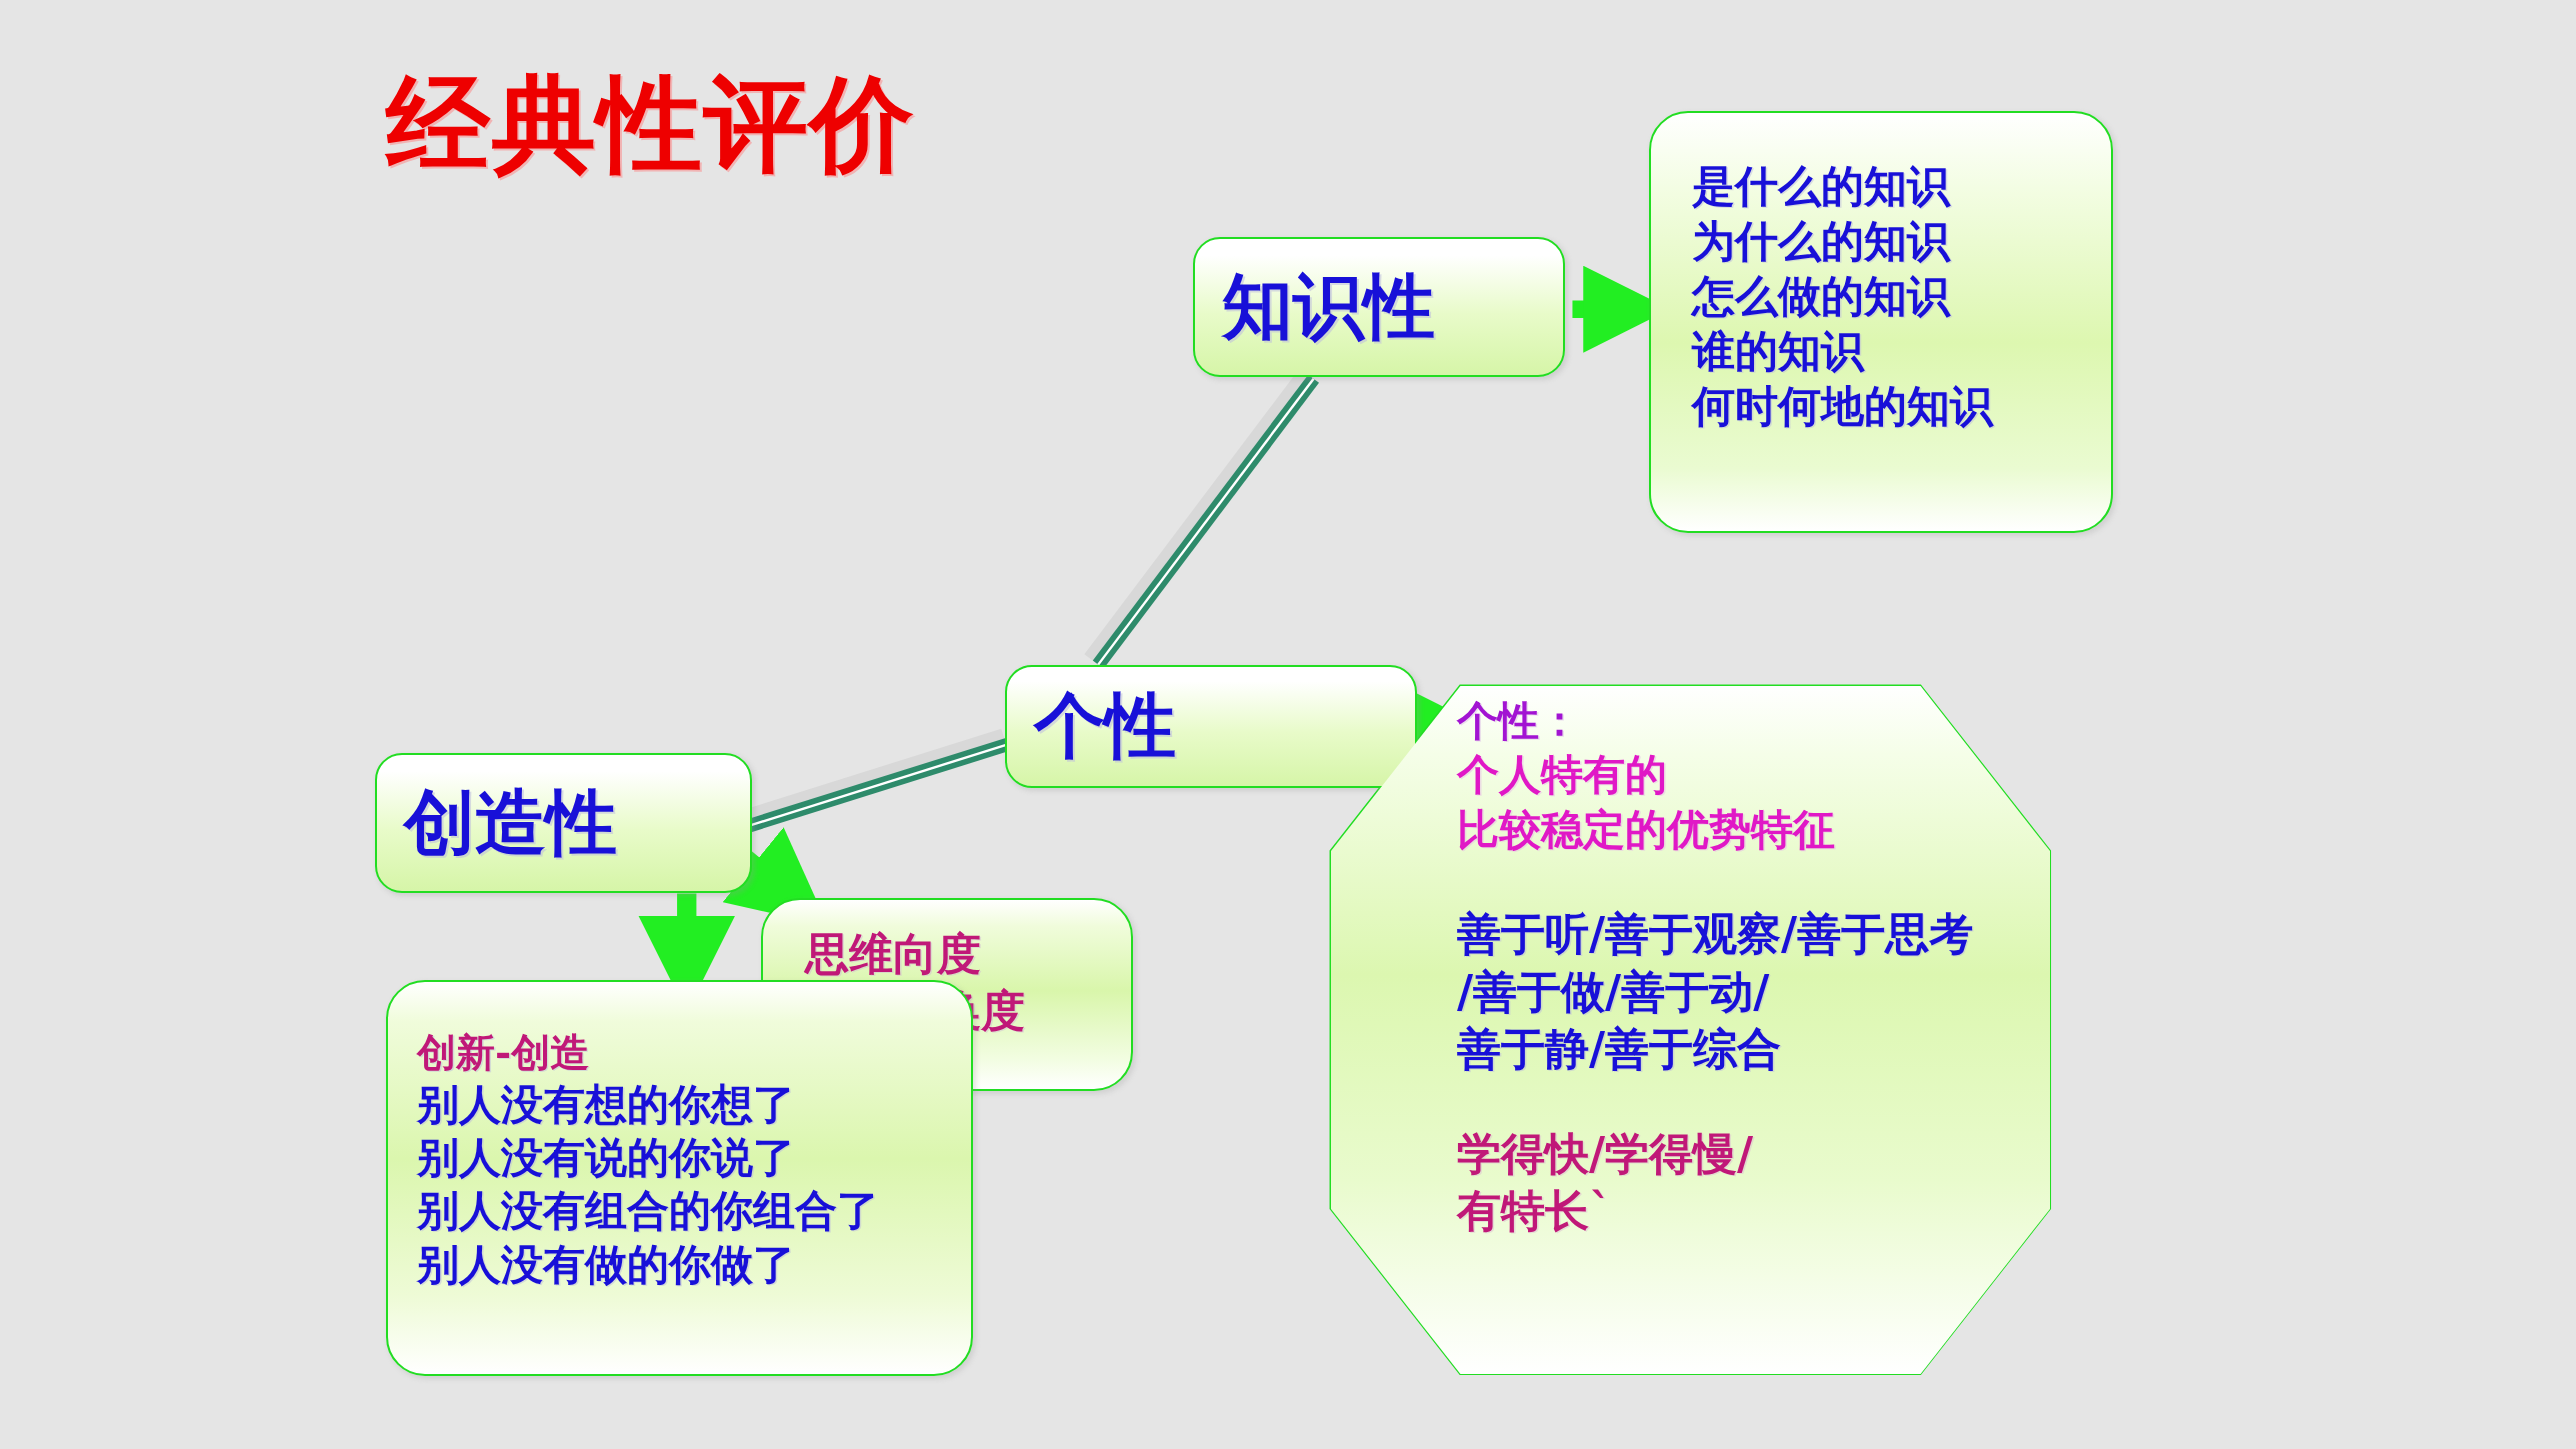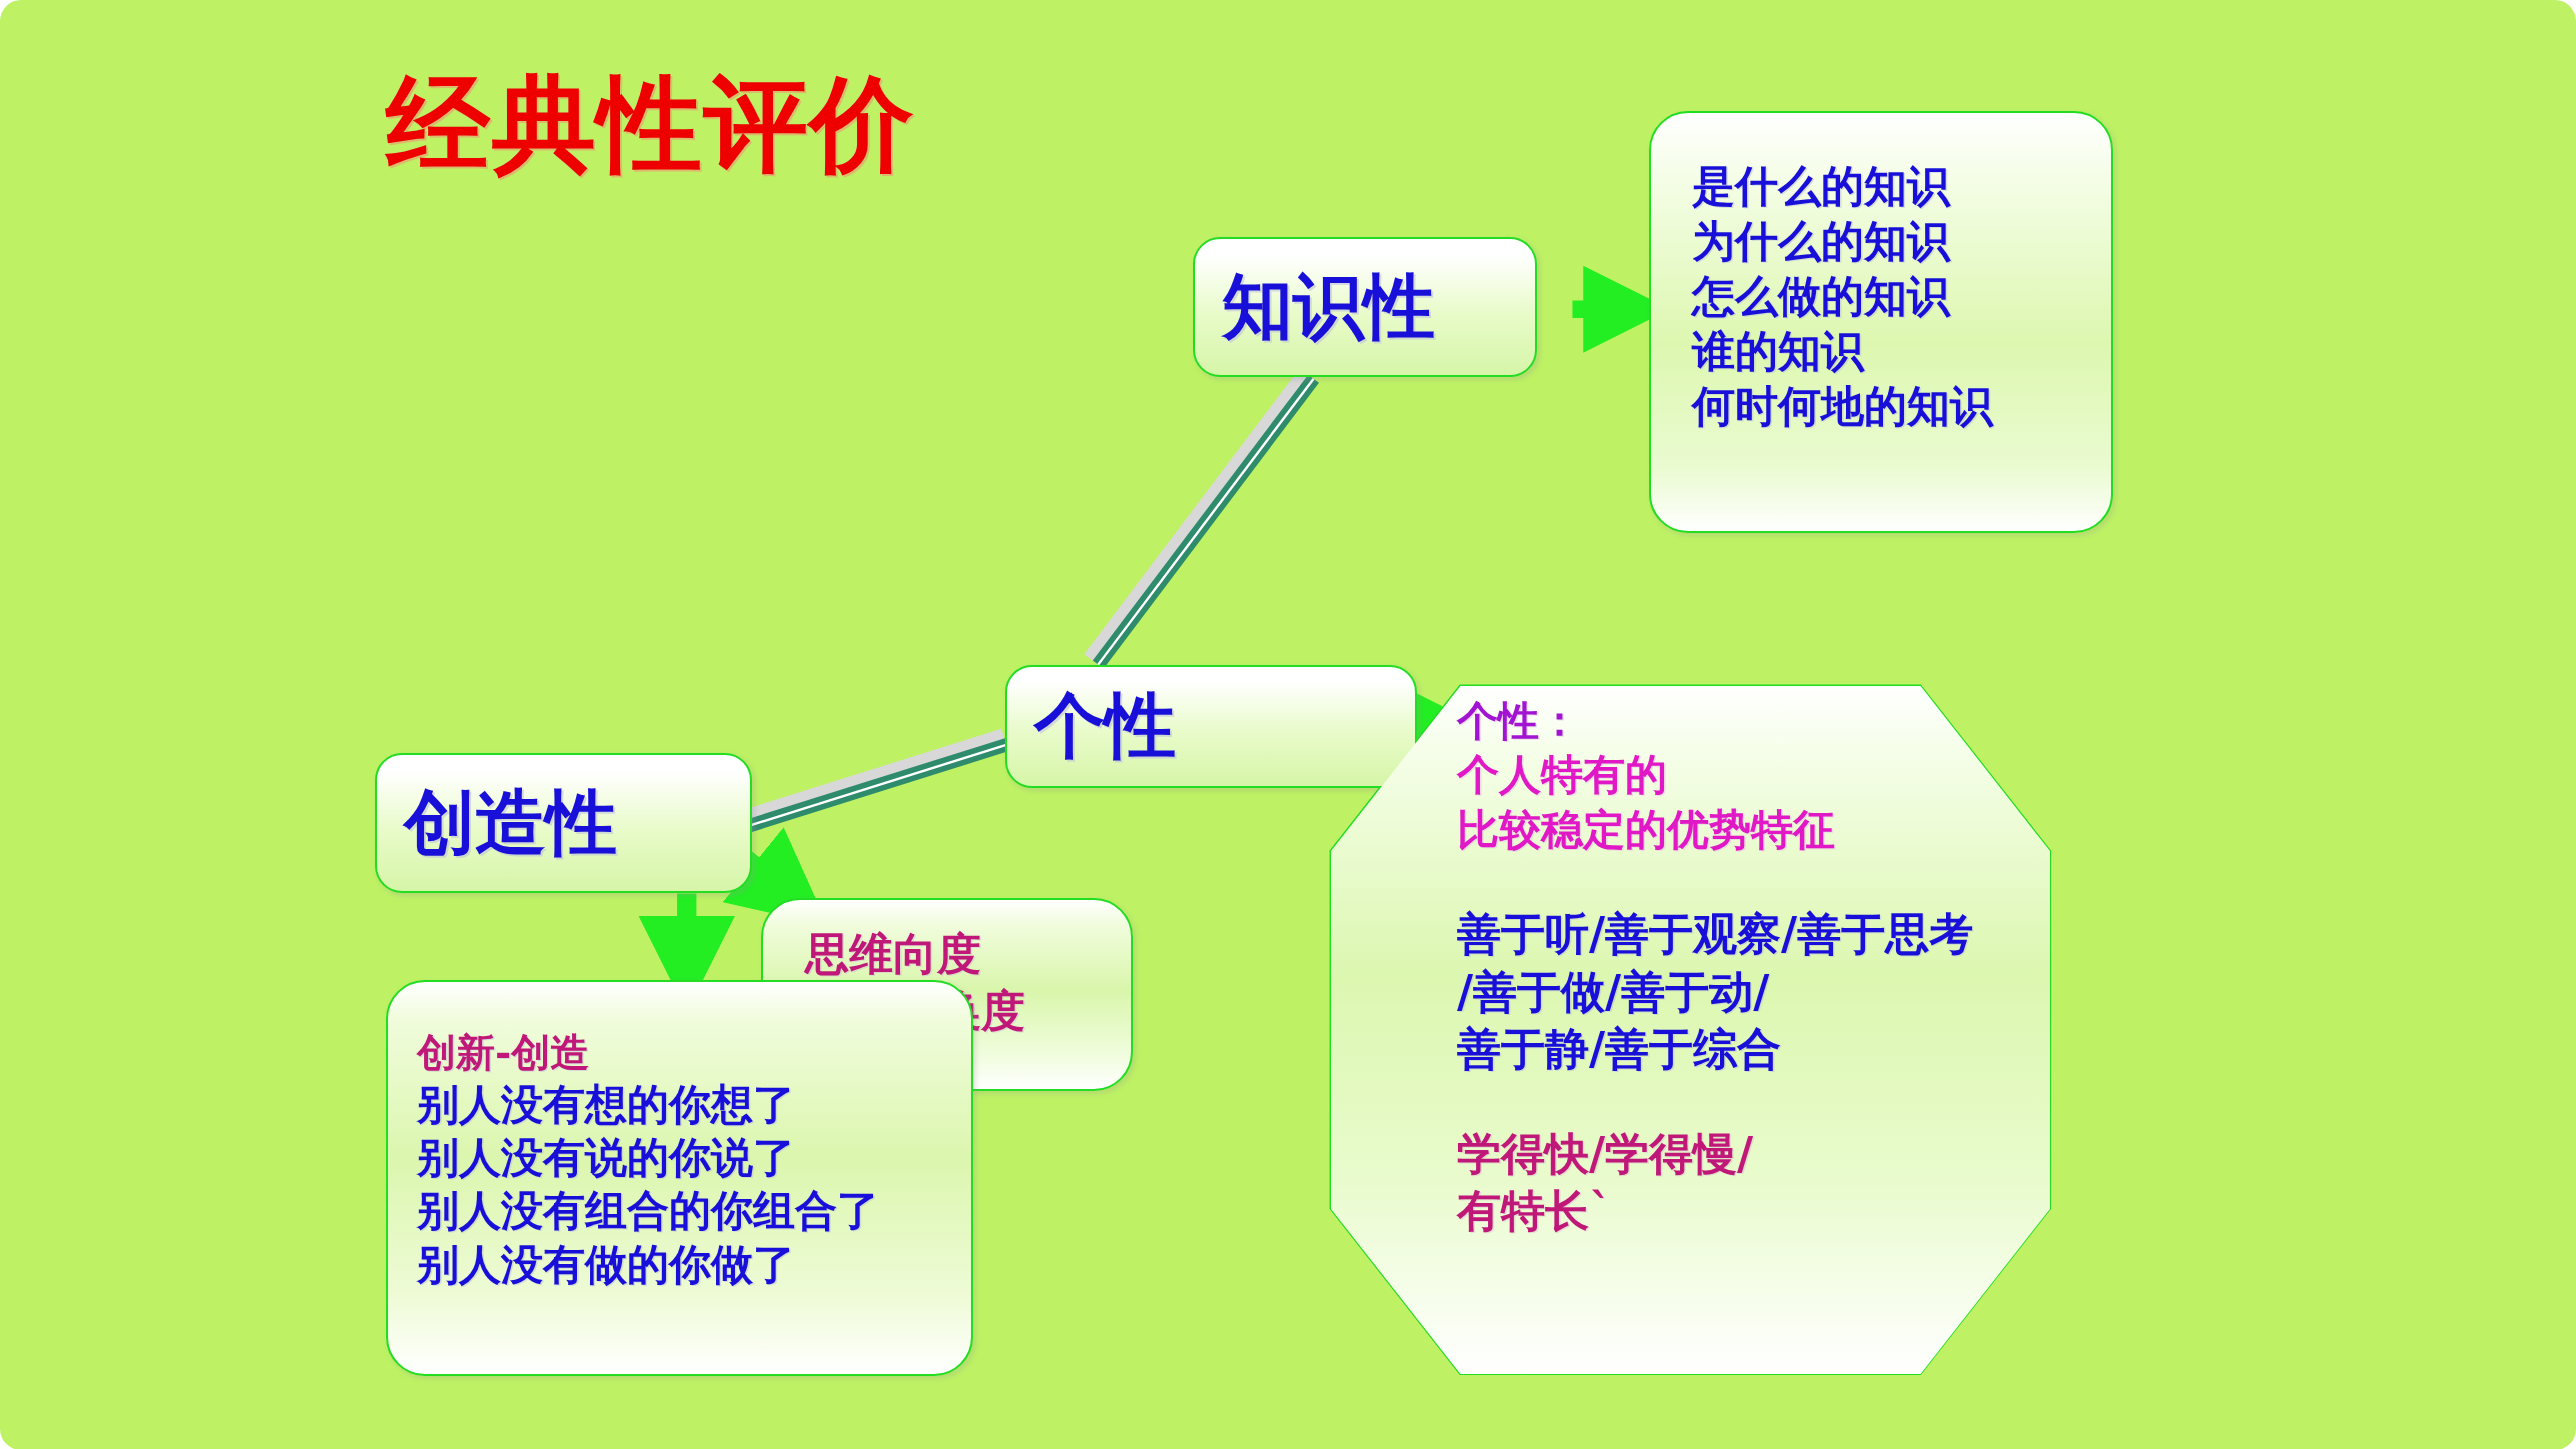--- a/index.html
+++ b/index.html
@@ -7,23 +7,22 @@
     padding: 0;
     background: #ffffff;
   }
   body {
     font-family: "Liberation Sans", "DejaVu Sans", sans-serif;
   }
   #slide {
     position: relative;
     width: 2576px;
     height: 1450px;
-    background: #bef264;
+    background: #e5e5e5;
     overflow: hidden;
-    border-radius: 21px;
   }
 
   
   #title {
     position: absolute;
     left: 386px;
     top: 70px;
     font-family: "DejaVu Sans", "Liberation Sans", sans-serif;
     font-size: 104px;
     font-weight: bold;
@@ -48,21 +47,21 @@
   }
   .node .label {
     font-family: "DejaVu Sans", "Liberation Sans", sans-serif;
     font-weight: bold;
     color: #1810D8;
     white-space: nowrap;
     text-shadow: 1.9px 1.9px 0 rgba(190,190,220,.55);
   }
 
   
-  #node-zhishixing { left: 1193px; top: 237px;  width: 344px; height: 140px; padding-left: 27px; }
+  #node-zhishixing { left: 1193px; top: 237px;  width: 372px; height: 140px; padding-left: 27px; }
   #node-gexing     { left: 1005px; top: 665px;  width: 412px; height: 123px; padding-left: 27px; }
   #node-chuangzao  { left: 375px;  top: 753px;  width: 377px; height: 140px; padding-left: 27px; text-align: center; }
   #node-zhishixing .label,
   #node-gexing .label,
   #node-chuangzao .label { font-size: 71px; }
 
   
   .panel {
     position: absolute;
     box-sizing: border-box;

